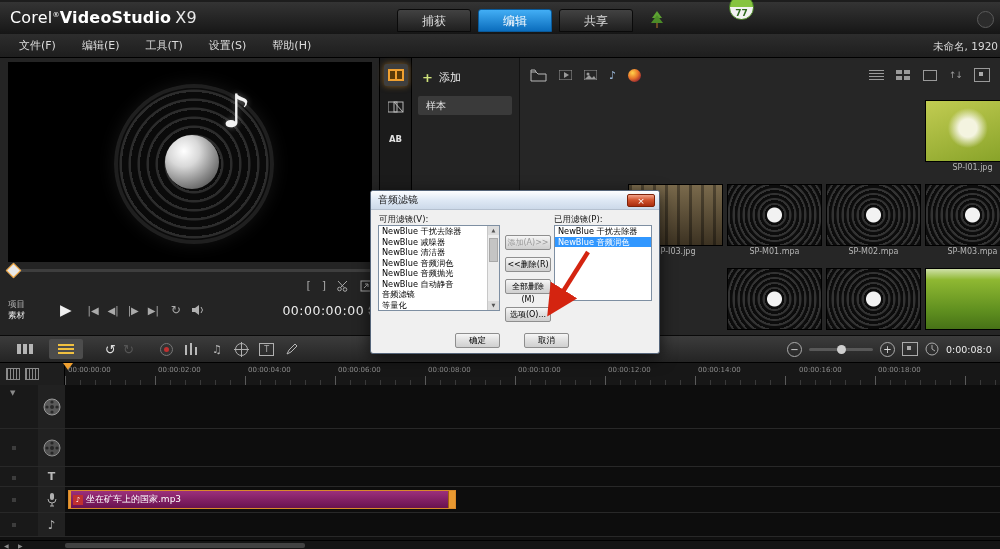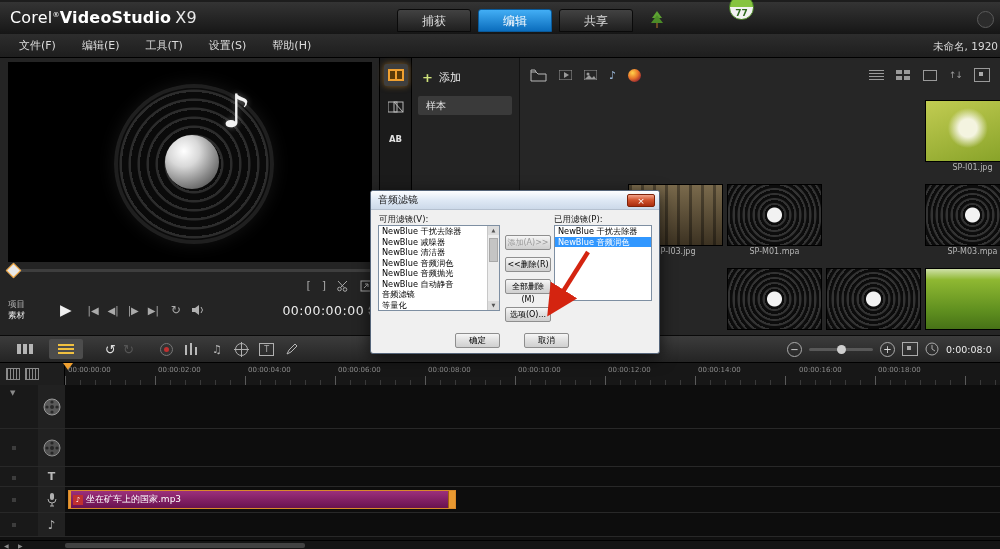--- a/index.html
+++ b/index.html
@@ -320,20 +320,24 @@
       </div>
 
       <div class="card" style="left:108px;top:126px">
         <div class="im k-trees"></div>
         <div class="cap">SP-I03.jpg</div>
       </div>
       <div class="card" style="left:207px;top:126px">
         <div class="im k-vinyl"></div>
         <div class="cap">SP-M01.mpa</div>
       </div>
+      <div class="card" style="left:306px;top:126px">
+        <div class="im k-vinyl"></div>
+        <div class="cap">SP-M02.mpa</div>
+      </div>
       <div class="card" style="left:405px;top:126px">
         <div class="im k-vinyl"></div>
         <div class="cap">SP-M03.mpa</div>
       </div>
 
       <div class="card" style="left:207px;top:210px">
         <div class="im k-vinyl"></div>
       </div>
       <div class="card" style="left:306px;top:210px">
         <div class="im k-vinyl"></div>

